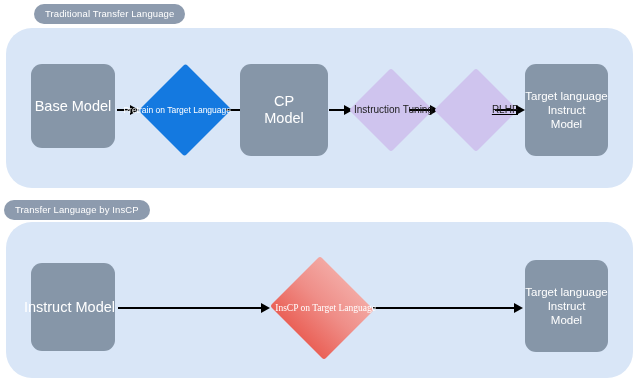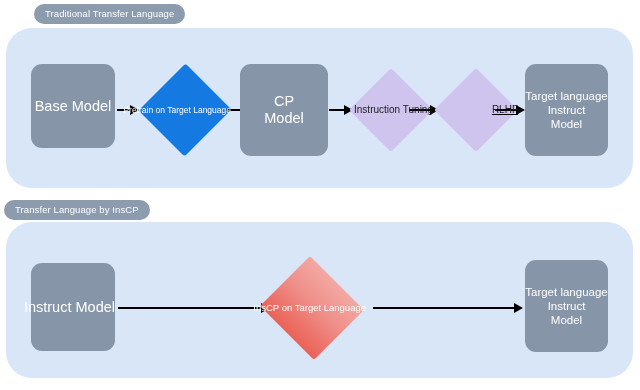--- a/index.html
+++ b/index.html
@@ -190,21 +190,21 @@
   <div>
     <span>Instruct Model</span>
   </div>
 </div>
 
 <div class="arrow thin" id="b1" style="left:118px; top:299px; width:152px; height:18px;">
   <div class="line" style="width:144px;"></div>
   <div class="head" style="left:143px;"></div>
 </div>
 
-<div class="diamond red" id="n-inscp" style="left:258px; top:258px; width:108px; height:100px;">
+<div class="diamond red" id="n-inscp" style="left:268px; top:258px; width:108px; height:100px;font-family:Liberation Serif, serif;">
   <div class="shape"></div>
   <div class="dlabel">
     <span>InsCP on</span>
     <span>Target Language</span>
   </div>
 </div>
 
 <div class="arrow thin" id="b2" style="left:373px; top:299px; width:150px; height:18px;">
   <div class="line" style="width:142px;"></div>
   <div class="head" style="left:141px;"></div>

